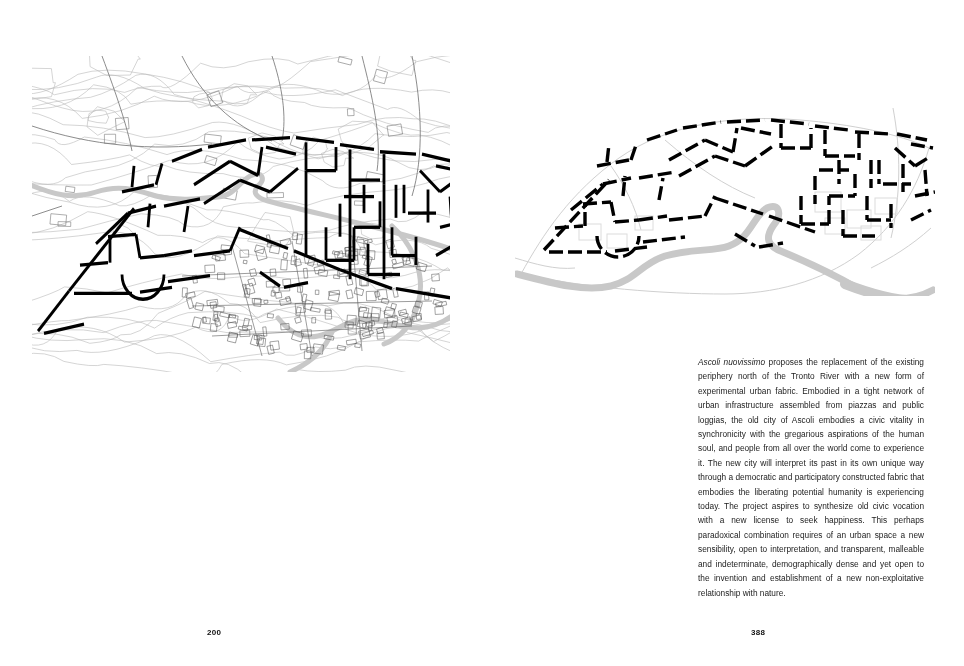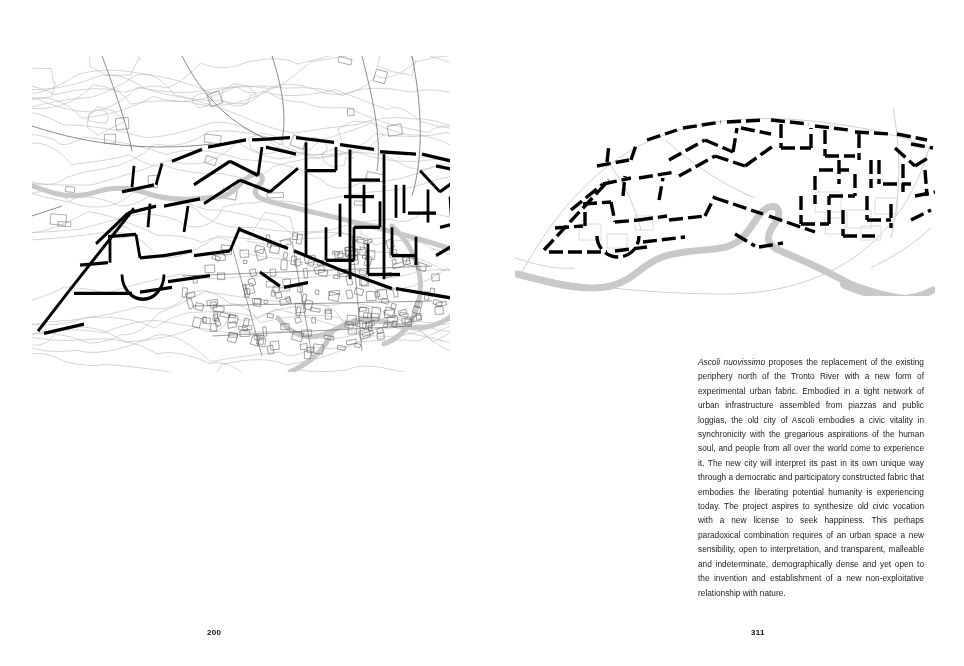--- a/index.html
+++ b/index.html
@@ -471,14 +471,14 @@
           <polyline points="406,70 408,96"></polyline>
           <polyline points="196,98 244,114"></polyline>
           <polyline points="250,116 296,132"></polyline>
           <polyline points="216,134 236,146"></polyline>
           <polyline points="240,147 264,143"></polyline>
           <path d="M 78 136 A 21 21 0 0 0 120 136"></path>
         </g>
       </svg>
   </figure>
   <p class="body-text"><em>Ascoli nuovissimo</em><span> proposes the replacement of the existing periphery north of the Tronto River with a new form of experimental urban fabric. Embodied in a tight network of urban infrastructure assembled from piazzas and public loggias, the old city of Ascoli embodies a civic vitality in synchronicity with the gregarious aspirations of the human soul, and people from all over the world come to experience it. The new city will interpret its past in its own unique way through a democratic and participatory constructed fabric that embodies the liberating potential humanity is experiencing today. The project aspires to synthesize old civic vocation with a new license to seek happiness. This perhaps paradoxical combination requires of an urban space a new sensibility, open to interpretation, and transparent, malleable and indeterminate, demographically dense and yet open to the invention and establishment of a new non-exploitative relationship with nature.</span></p>
-  <div class="page-number page-number-right">311</div>
+  <div class="page-number page-number-right">388</div>
 </div>
 
 </body></html>

